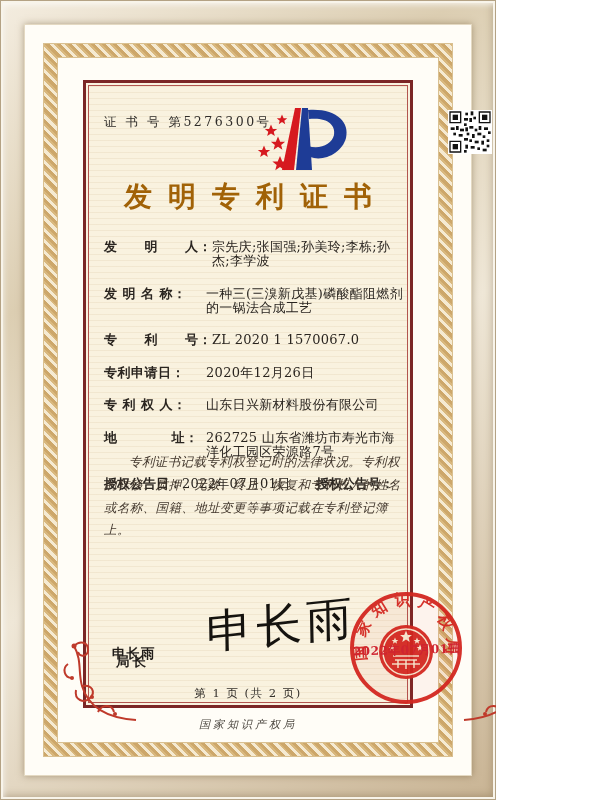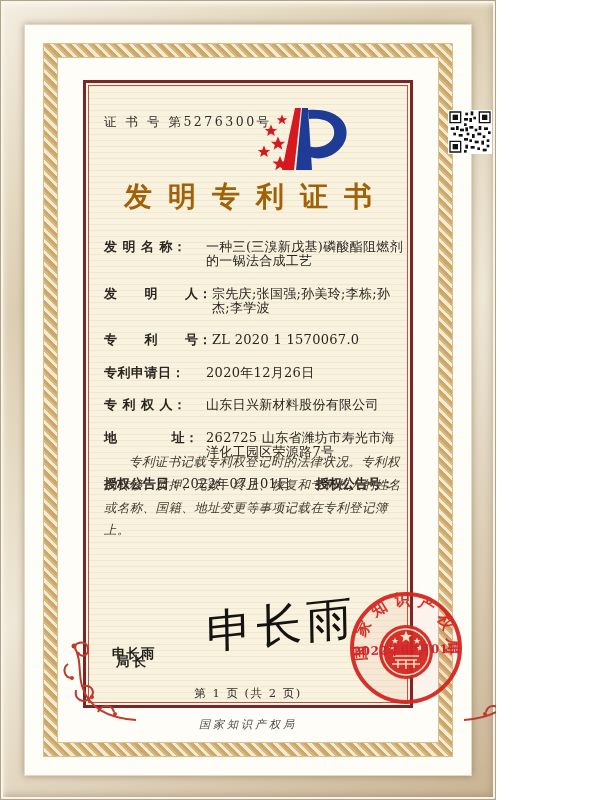--- a/index.html
+++ b/index.html
@@ -143,26 +143,26 @@
         <rect x="26" y="29" width="3" height="2"></rect>
       <rect x="29" y="26" width="2" height="2"></rect>
         <rect x="12" y="30" width="2" height="2"></rect>
     </g>
   </svg>
 
   <div class="title">发明专利证书</div>
 
   <div class="fields">
     <div class="frow">
+      <span class="flabel">发　　明　　人：</span>
+      <span class="fvalue">宗先庆;张国强;孙美玲;李栋;孙杰;李学波</span>
+    </div>
+    <div class="frow">
       <span class="flabel">发 明 名 称：</span>
       <span class="fvalue">一种三(三溴新戊基)磷酸酯阻燃剂的一锅法合成工艺</span>
-    </div>
-    <div class="frow">
-      <span class="flabel">发　　明　　人：</span>
-      <span class="fvalue">宗先庆;张国强;孙美玲;李栋;孙杰;李学波</span>
     </div>
     <div class="frow">
       <span class="flabel">专　　利　　号：</span>
       <span class="fvalue">ZL 2020 1 1570067.0</span>
     </div>
     <div class="frow">
       <span class="flabel">专利申请日：</span>
       <span class="fvalue">2020年12月26日</span>
     </div>
     <div class="frow">

